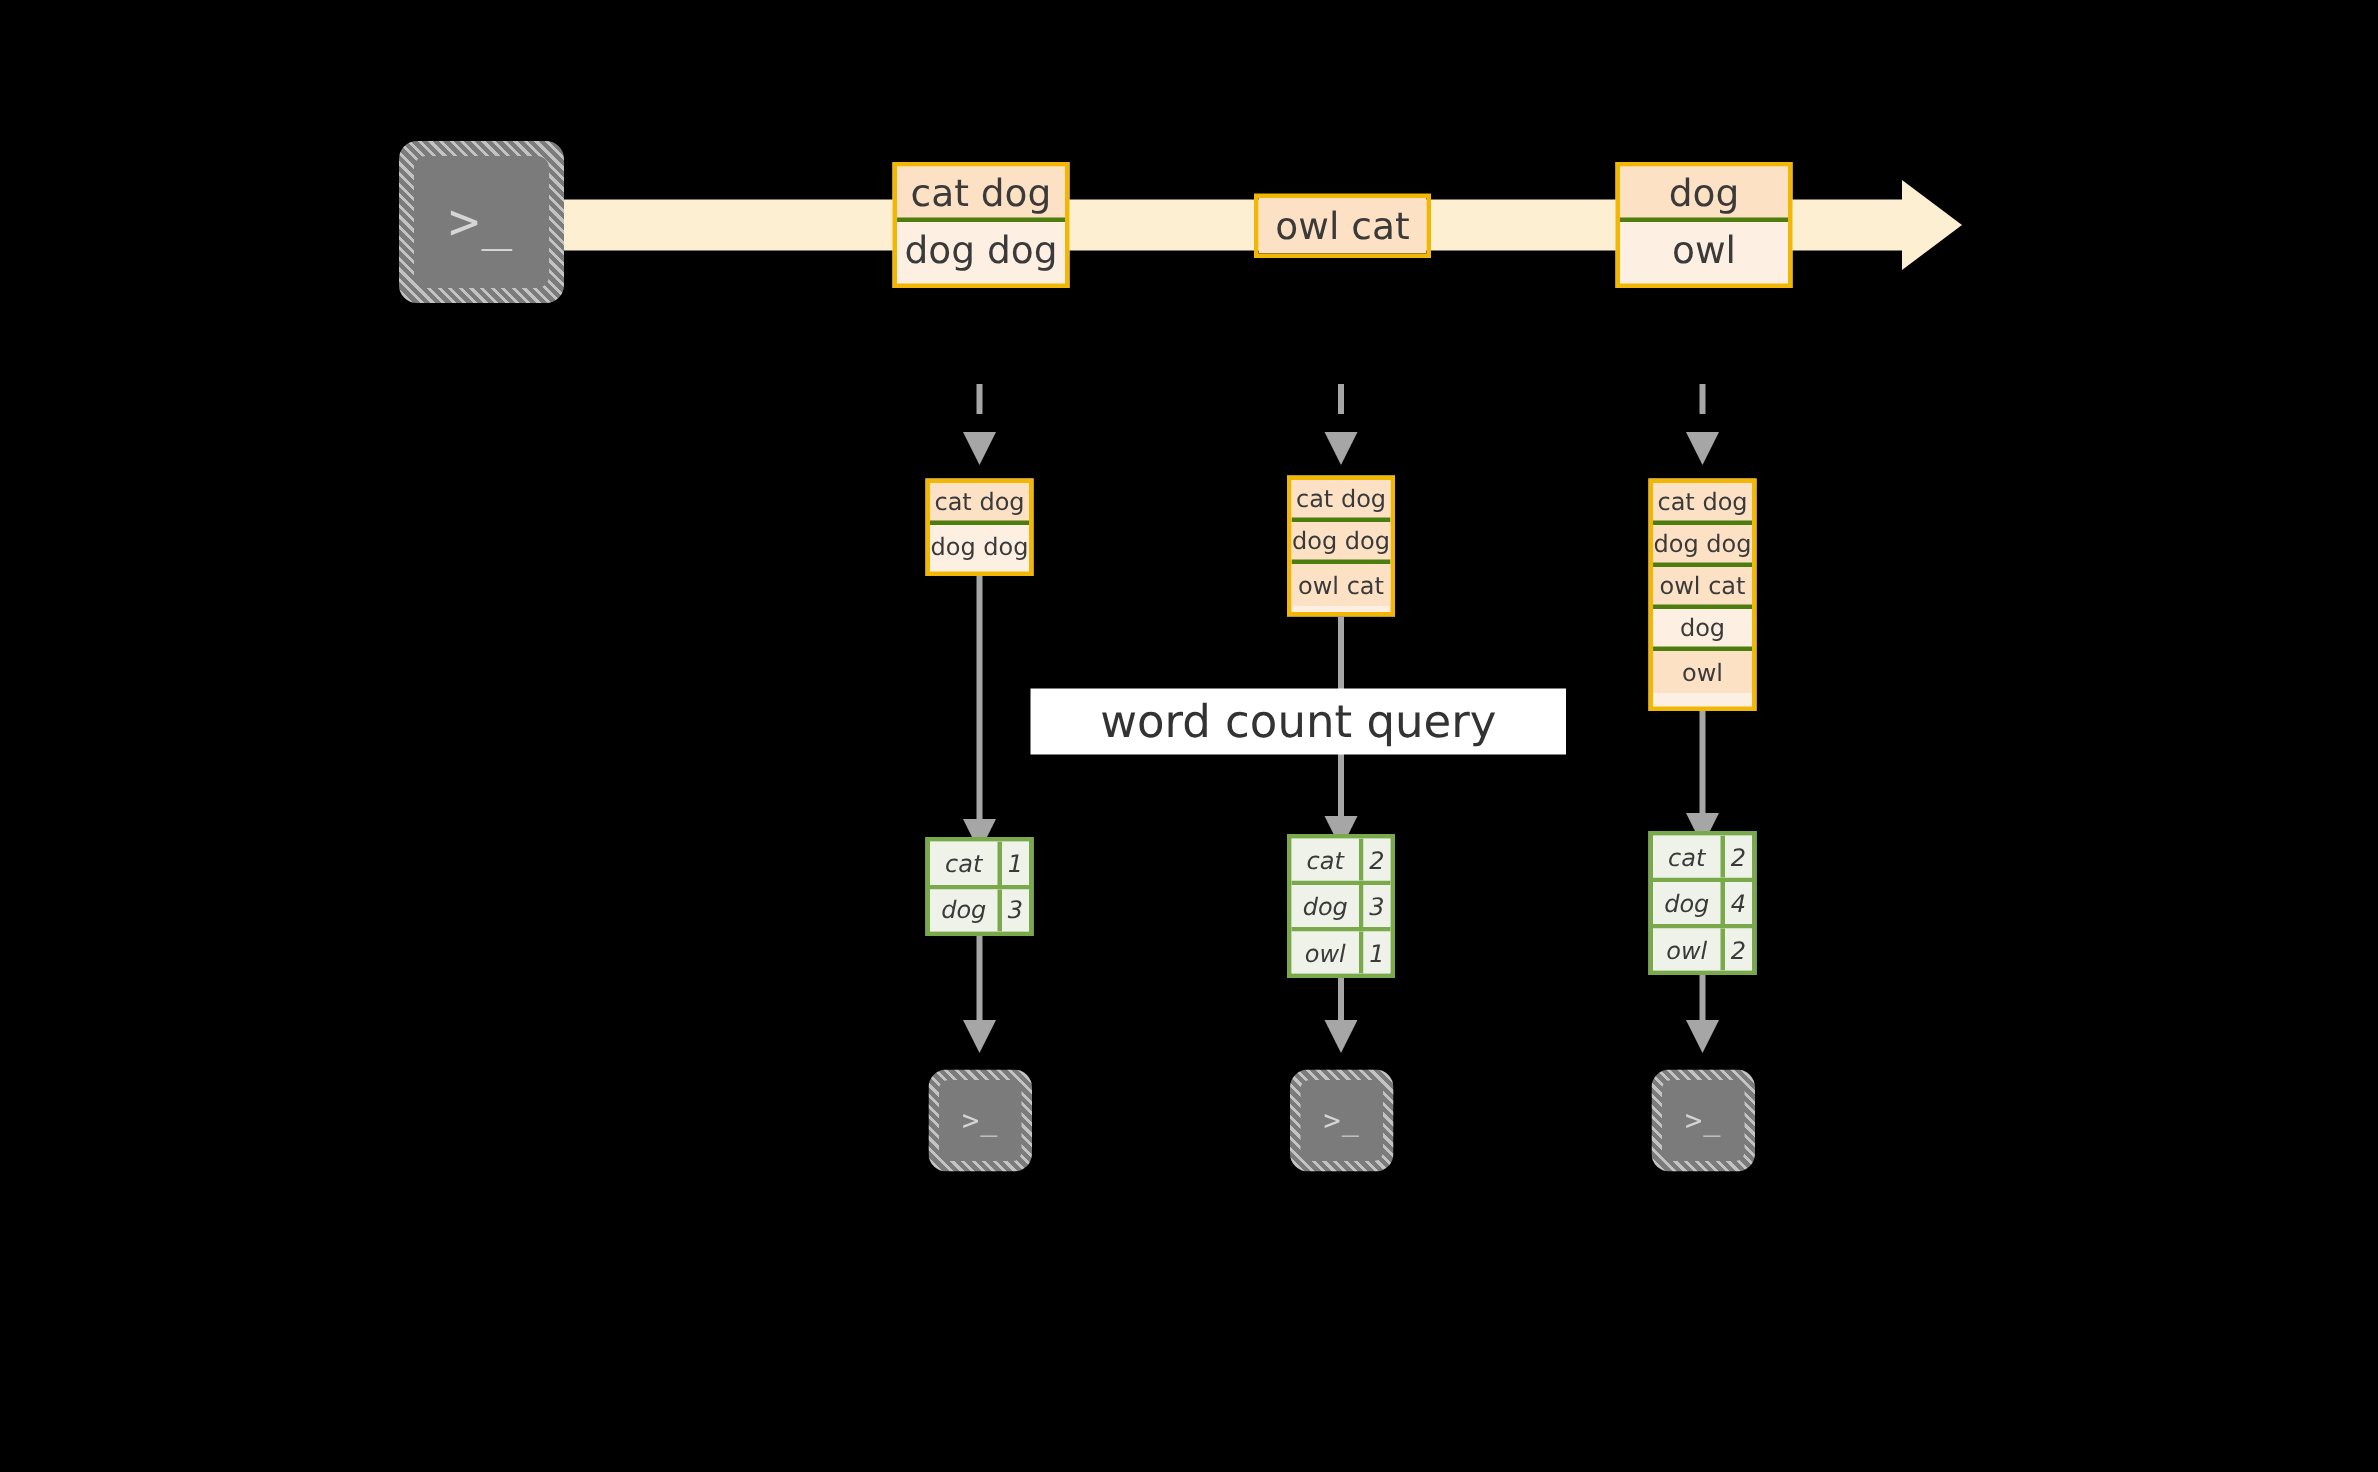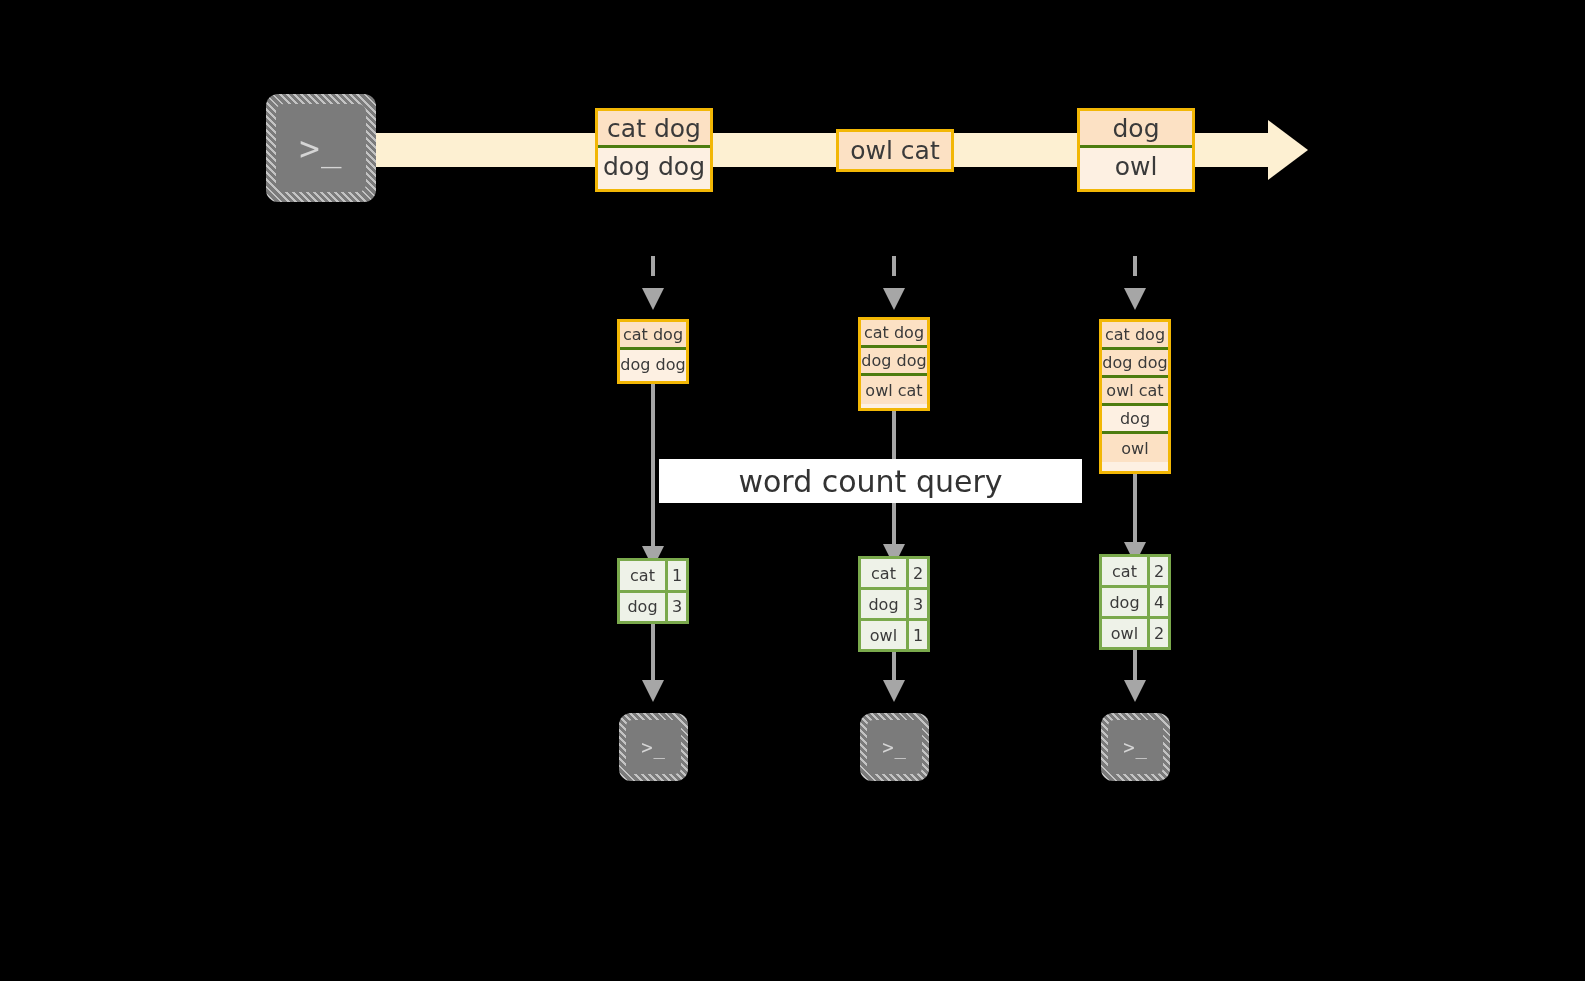--- a/index.html
+++ b/index.html
@@ -97,20 +97,21 @@
     border: 3px solid #7aa94c;
     display: flex;
     flex-direction: column;
     overflow: hidden;
     background: #eef2e8;
   }
   .cnt-row {
     display: flex;
     height: 30px;
     border-bottom: 3px solid #7aa94c;
+    font-style: italic;
   }
   .cnt-row:last-child { border-bottom: none; }
   .cnt-word, .cnt-num {
     box-sizing: border-box;
     display: flex;
     align-items: center;
     justify-content: center;
     font-size: 16px;
     color: #3a3a3a;
     background: #eef2e8;
@@ -277,17 +278,17 @@
   </div>
 
   <div class="conn" style="left:1133px; top:650px; height:34px;"></div>
   <div class="conn-head" style="left:1124px; top:680px;"></div>
 
   <div class="terminal small" style="left:1101px; top:713px; width:69px; height:68px;">
     <div class="inner"></div>
     <div class="glyph" style="font-size:19px;">&gt;_</div>
   </div>
 
-  <div class="banner" style="left:659px; top:459px; width:423px; height:44px;">
+  <div class="banner" style="left:687px; top:459px; width:357px; height:44px;">
     <span>word count query</span>
   </div>
 
 </div>
 
 </body></html>

